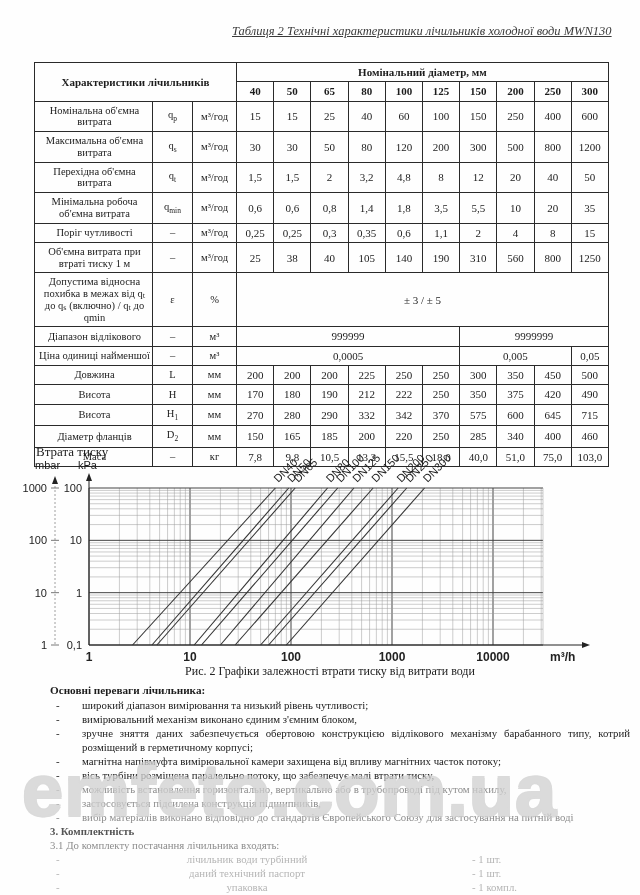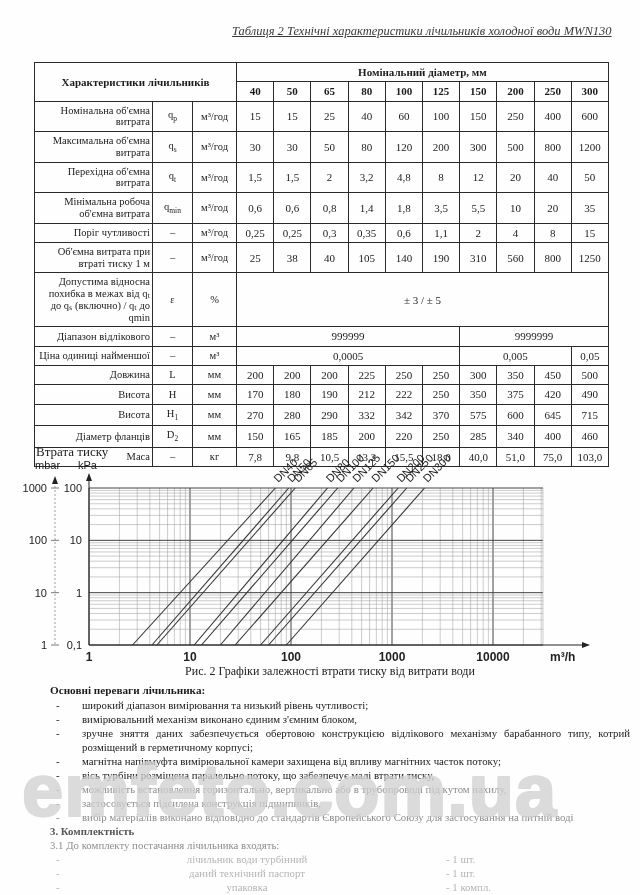--- a/index.html
+++ b/index.html
@@ -7,42 +7,42 @@
         font-family:"Liberation Serif",serif;color:#1c1c1c;}
   
   .doc-title{position:absolute;left:232px;top:24px;width:392px;font-size:12.5px;font-style:italic;
              text-decoration:underline;color:#3a3a3a;white-space:nowrap;}
   
   .spec-table{position:absolute;left:34px;top:62px;}
   table{border-collapse:collapse;table-layout:fixed;width:574px;}
   th,td{border:1px solid #2a2a2a;font-weight:normal;vertical-align:middle;
         font-size:10.5px;line-height:1.12;padding:3px 1px;}
   th{font-weight:bold;font-size:11px;}
-  .c-lbl{text-align:right;padding-left:4px;padding-right:2px;}
+  .c-lbl{text-align:center;padding-left:4px;padding-right:2px;}
   .c-sym,.c-unit,.c-num{text-align:center;}
   .c-num{font-size:11px;}
   sub{font-size:7.5px;}
   
   .chart-label{position:absolute;left:36px;top:444px;font-size:13px;}
   .chart-wrap{position:absolute;left:0;top:455px;width:640px;height:228px;}
   .caption{position:absolute;left:120px;top:664px;width:420px;text-align:center;
            font-size:12px;color:#222;}
   
   .bottom-text{position:absolute;left:50px;top:683px;width:580px;font-size:10.8px;line-height:1.3;}
   .adv-head{font-weight:bold;font-size:11.2px;}
   .adv-item{display:flex;}
   .adv-item .dash{flex:0 0 26px;text-align:left;padding-left:6px;}
   .adv-item .txt{flex:1;text-align:justify;}
   .faint{color:#8d8d8d;}
   .vfaint{color:#b5b5b5;}
   .sec-head{font-weight:bold;color:#555;}
   .kit-item{display:flex;}
   .kit-item .dash{flex:0 0 26px;padding-left:6px;}
   .kit-item .txt{flex:0 0 330px;text-align:center;}
-  .kit-item .qty{flex:0 0 120px;margin-left:34px;}
+  .kit-item .qty{flex:0 0 120px;margin-left:60px;}
   
   .watermark{position:absolute;left:22px;top:748px;width:610px;z-index:6;pointer-events:none;
              font-family:"Liberation Sans",sans-serif;font-weight:bold;font-size:74px;
              letter-spacing:1px;color:rgba(255,255,255,0.04);
              text-shadow:-1px -1px 0 #cfcfcf,1px -1px 0 #cfcfcf,-1px 1px 0 #cfcfcf,1px 1px 0 #cfcfcf;
              opacity:.75;}
   svg text{font-family:"Liberation Sans",sans-serif;}
 </style>
 </head>
 <body>

